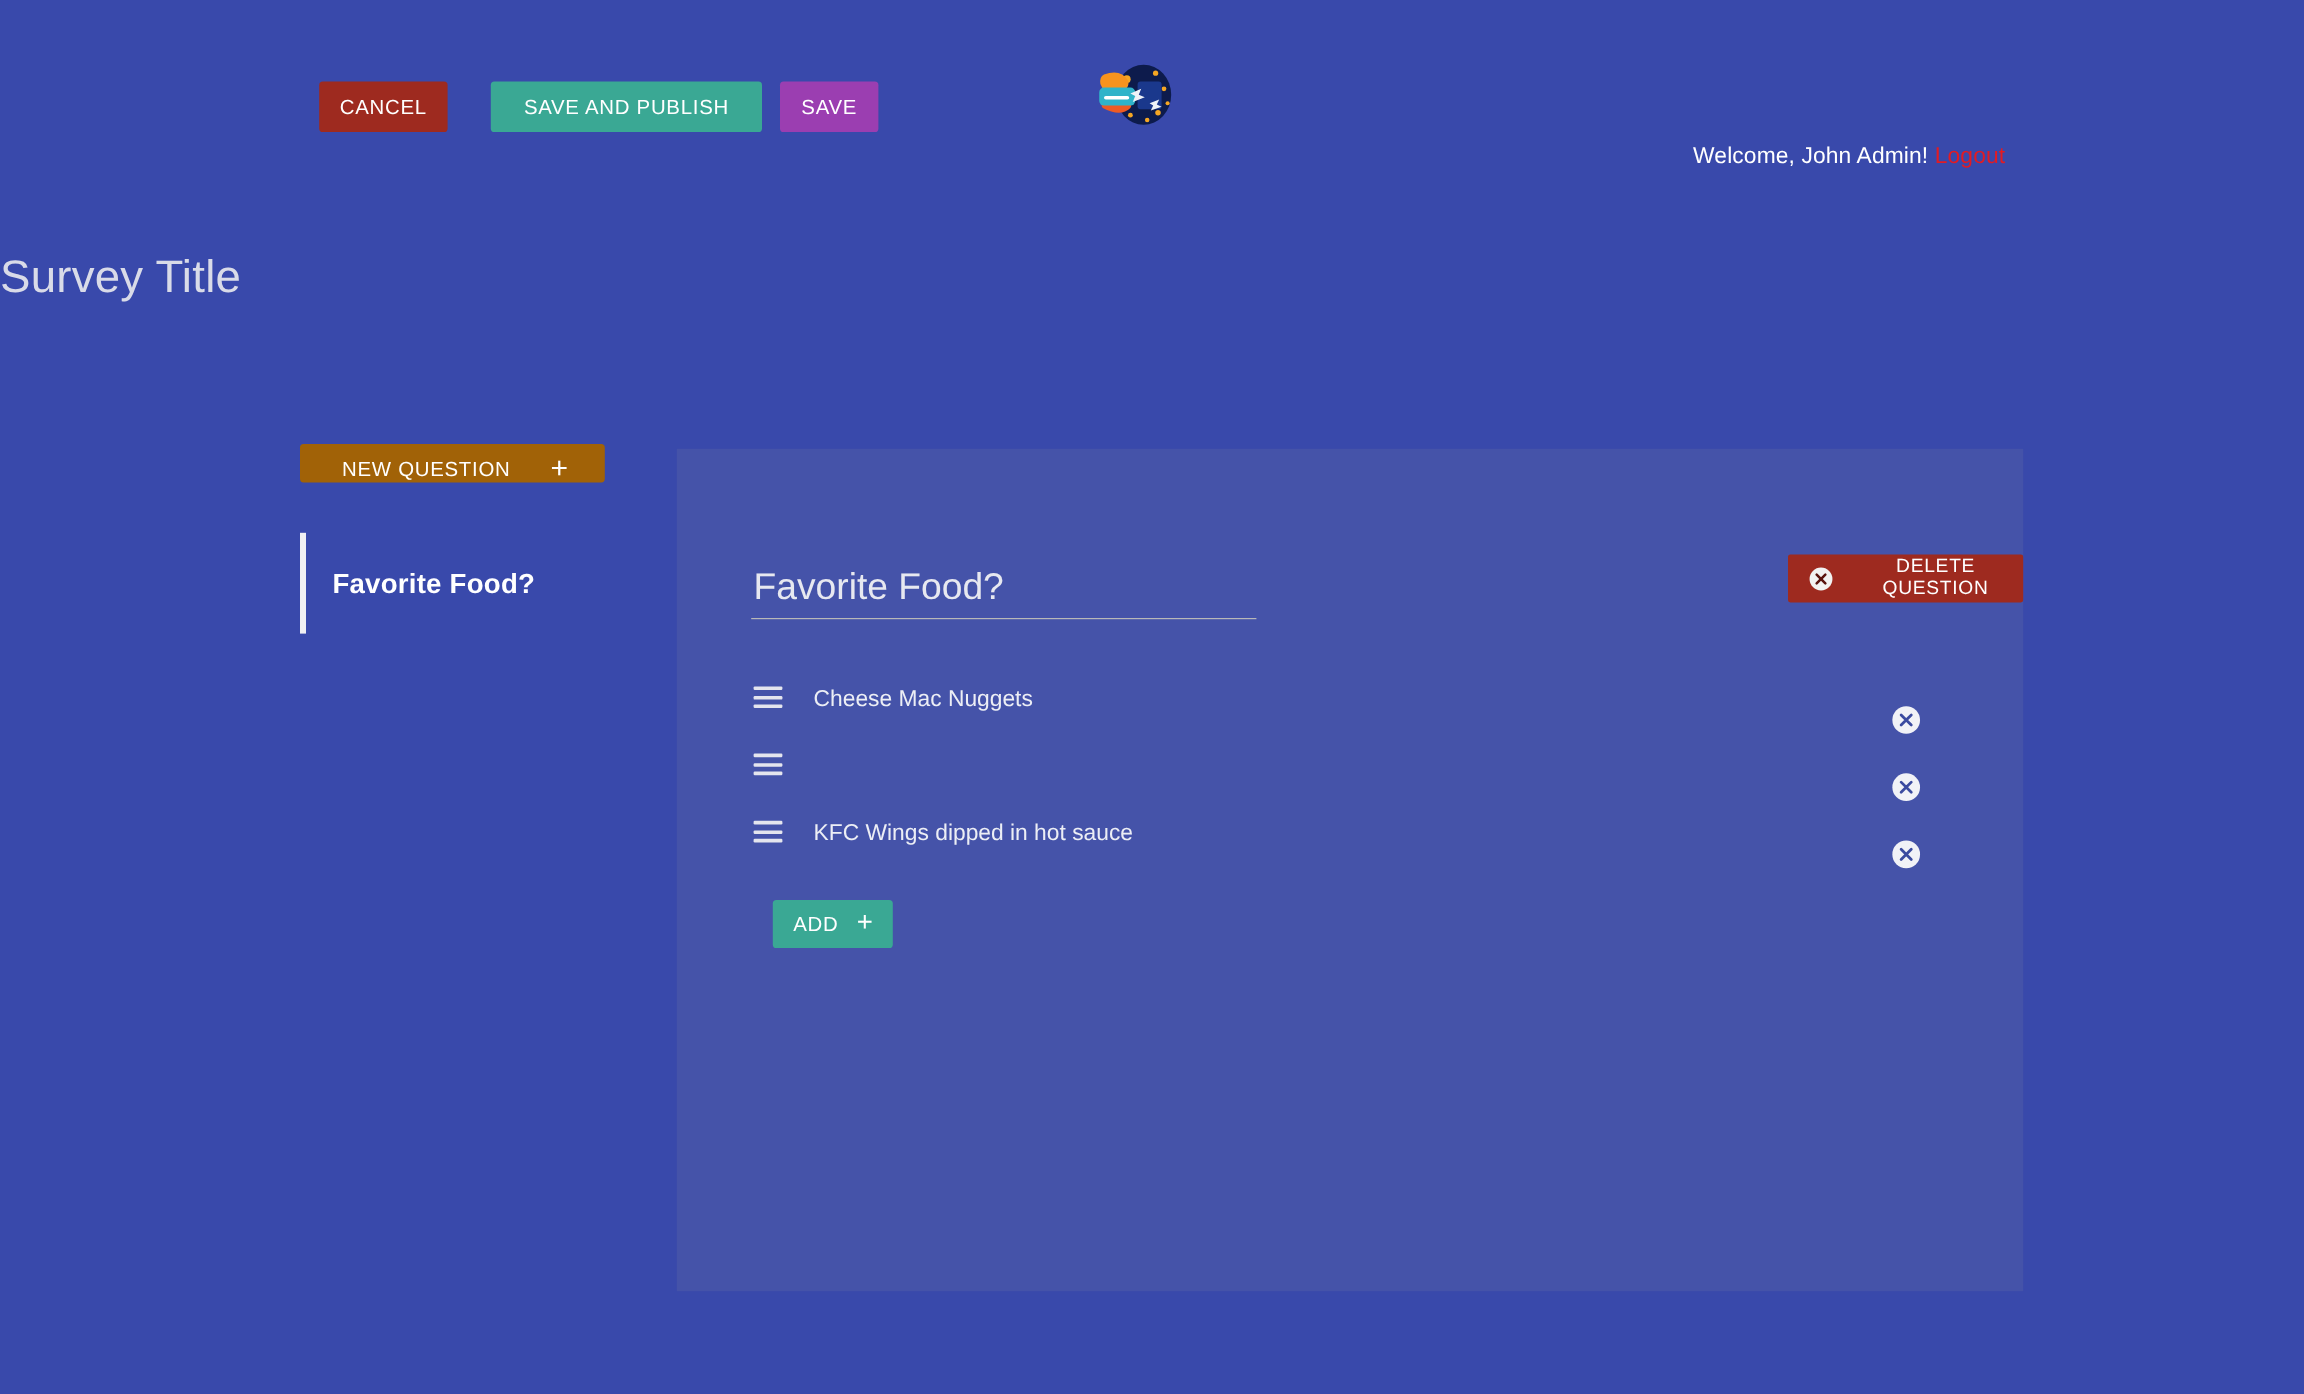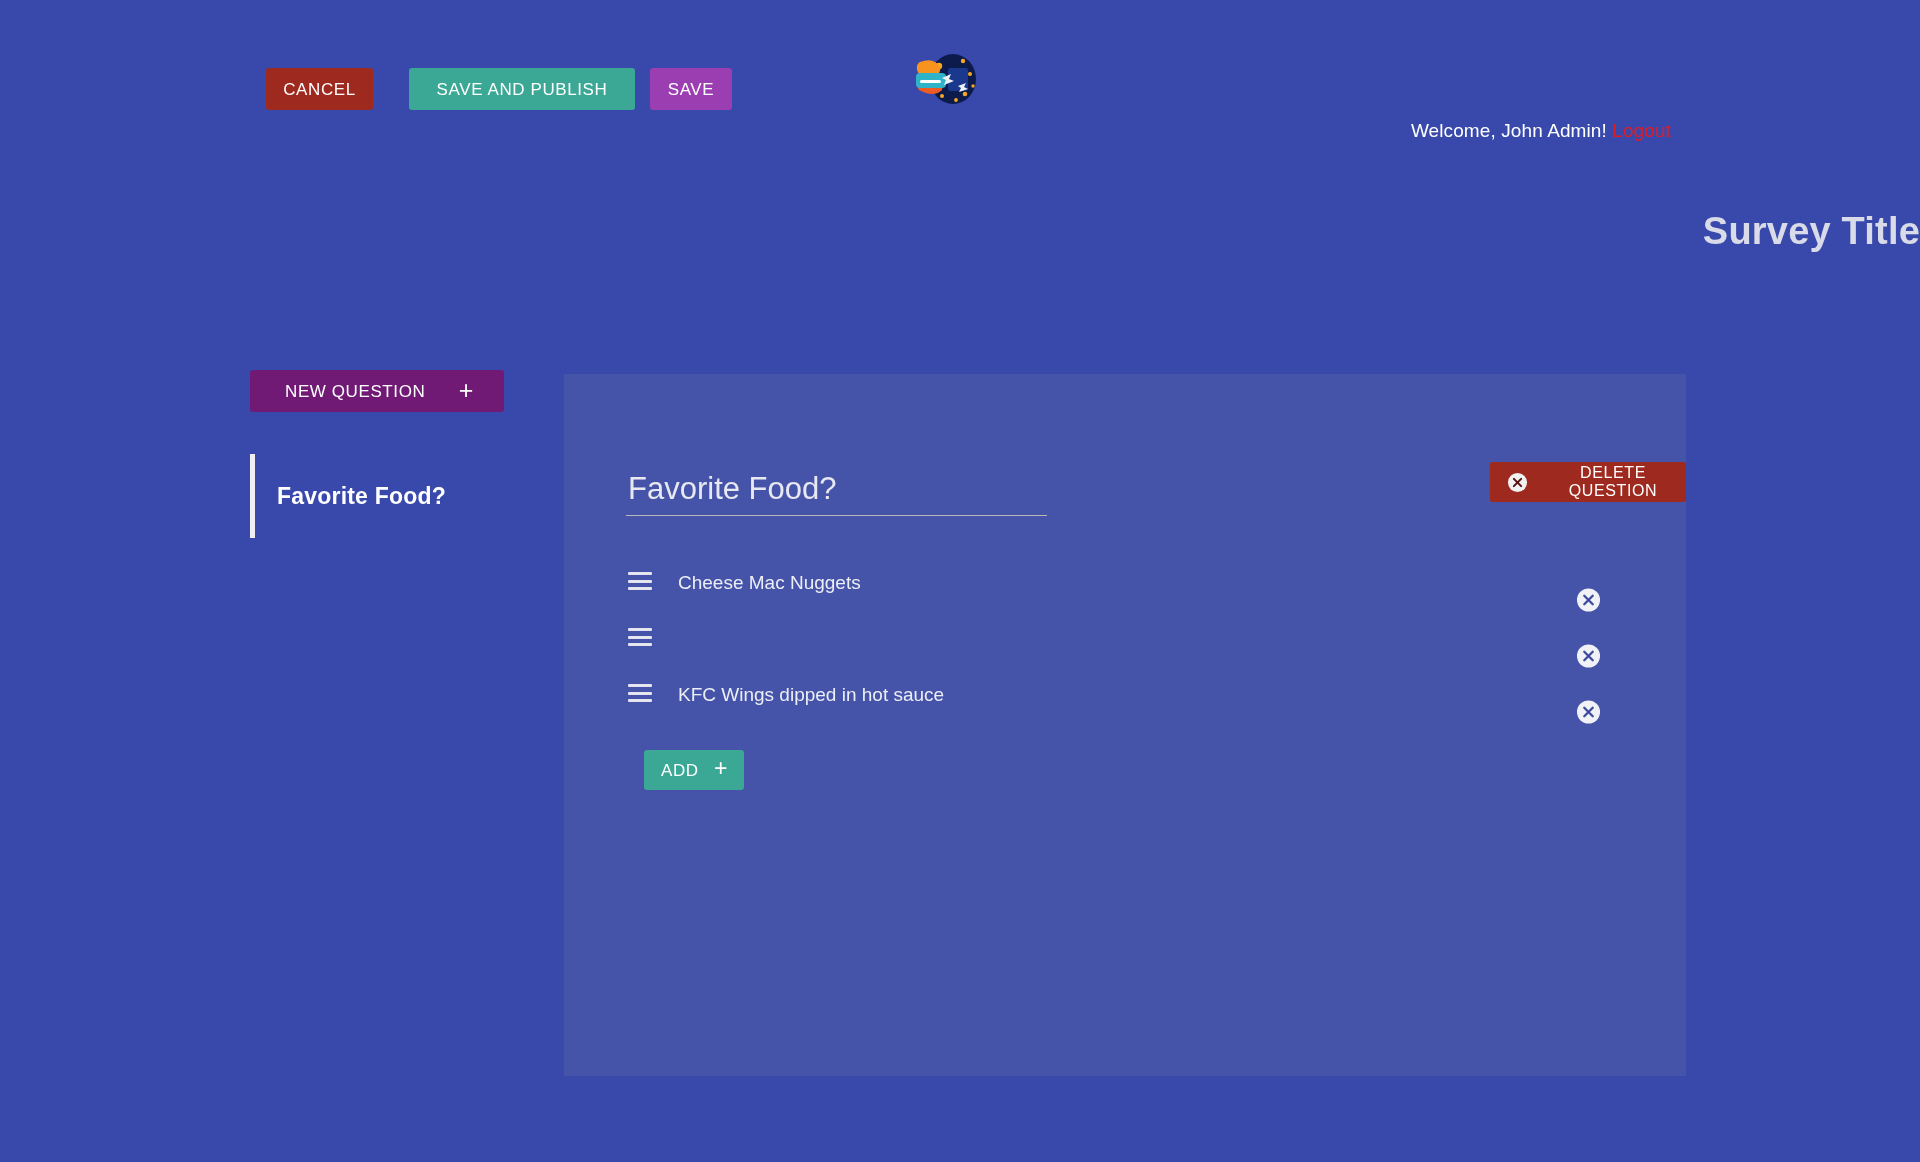--- a/index.html
+++ b/index.html
@@ -81,40 +81,40 @@
     cursor: pointer;
     text-decoration: none;
   }
 
   
   .survey-title {
     position: absolute;
     top: 210px;
     left: 0;
     width: 1920px;
-    text-align: right;
+    text-align: left;
     font-size: 38px;
-    font-weight: 700;
+    font-weight: 400;
     color: #d9dbe8;
     letter-spacing: 0.2px;
   }
 
   
   .sidebar {
     position: absolute;
     left: 250px;
     top: 370px;
     width: 260px;
   }
 
   .btn-new-question {
     position: relative;
     width: 254px;
-    height: 42px;
-    background: #701a75;
+    height: 32px;
+    background: #a16207;
     border: none;
     border-radius: 3px;
     color: #ffffff;
     font-size: 17px;
     letter-spacing: 0.6px;
     cursor: pointer;
     text-transform: uppercase;
     display: block;
   }
   .btn-new-question .nq-label {

